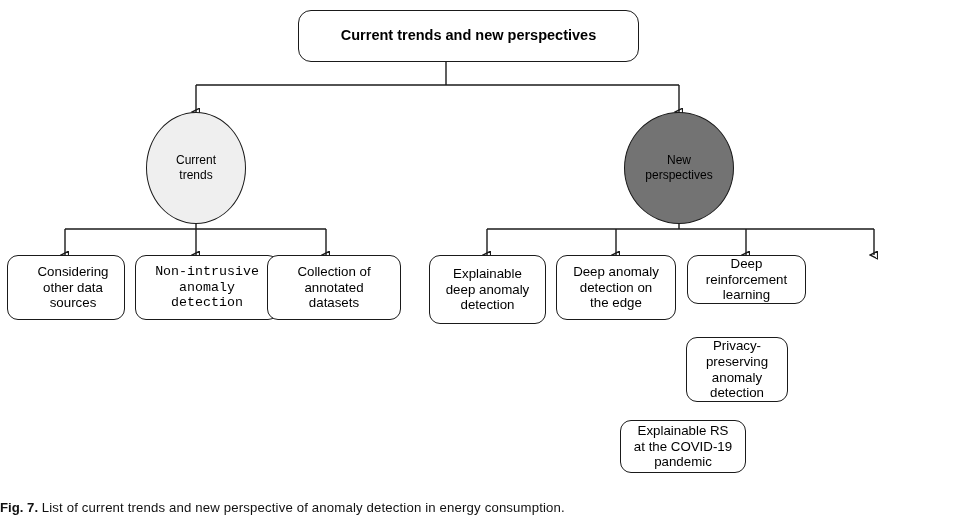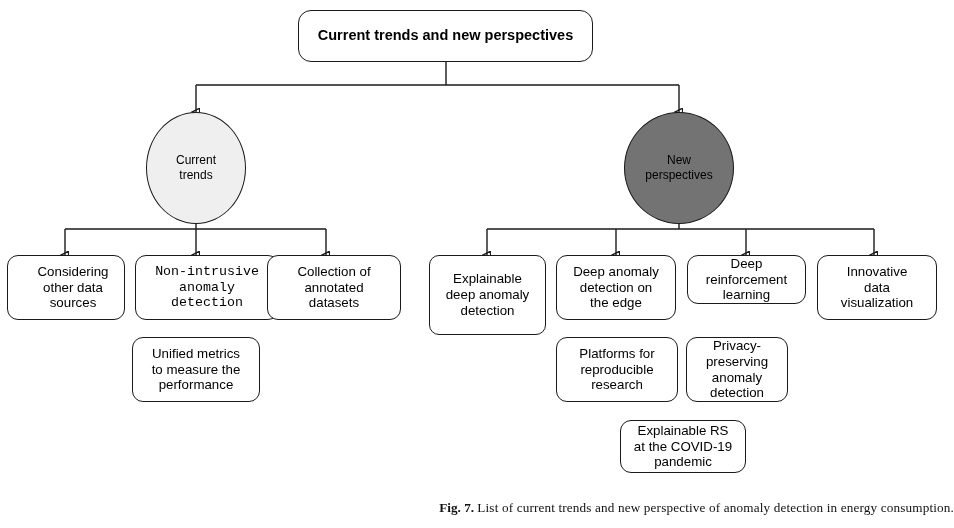--- a/index.html
+++ b/index.html
@@ -84,22 +84,22 @@
     display: block;
     white-space: pre-line;
   }
 
   
   #caption {
     position: absolute;
     left: 0;
     top: 500px;
     width: 954px;
-    text-align: right;
-    font-family: Liberation Serif, serif;
+    text-align: left;
+    font-family: Liberation Sans, sans-serif;
     font-size: 13.2px;
     color: #111111;
   }
   #caption .figno {
     font-weight: bold;
   }
   #caption .captext {
     letter-spacing: 0.15px;
   }
 </style>
@@ -130,21 +130,21 @@
 
     <line x1="679" y1="224" x2="679" y2="229"></line>
 
     <line x1="487" y1="229" x2="874" y2="229"></line>
     <line x1="487" y1="229" x2="487" y2="255" marker-end="url(#arrow)"></line>
     <line x1="616" y1="229" x2="616" y2="255" marker-end="url(#arrow)"></line>
     <line x1="746" y1="229" x2="746" y2="255" marker-end="url(#arrow)"></line>
     <line x1="874" y1="229" x2="874" y2="255" marker-end="url(#arrow)"></line>
   </svg>
 
-  <div class="node root-node" style="left:298px; top:10px; width:295px; height:52px;">
+  <div class="node root-node" style="left:298px; top:10px; width:341px; height:52px;">
     <span class="label">Current trends and new perspectives</span>
   </div>
 
   <div class="ellipse-node" style="left:146px; top:112px; width:100px; height:112px; background:#efefef;">
     <span class="label">Current
 trends</span>
   </div>
 
   <div class="ellipse-node" style="left:624px; top:112px; width:110px; height:112px; background:#737373;">
     <span class="label">New
@@ -162,55 +162,40 @@
 anomaly
 detection</span>
   </div>
 
   <div class="node leaf-node" style="left:267px; top:255px; width:134px; height:65px;">
     <span class="label">Collection of
 annotated
 datasets</span>
   </div>
 
-  <div class="node leaf-node" style="left:132px; top:337px; width:128px; height:65px;">
-    <span class="label">Unified metrics
-to measure the
-performance</span>
-  </div>
-
-  <div class="node leaf-node" style="left:429px; top:255px; width:117px; height:80px;border-radius:10px;">
+
+  <div class="node leaf-node" style="left:429px; top:255px; width:117px; height:69px;">
     <span class="label">Explainable
 deep anomaly
 detection</span>
   </div>
 
   <div class="node leaf-node" style="left:556px; top:255px; width:120px; height:65px;">
     <span class="label">Deep anomaly
 detection on
 the edge</span>
   </div>
 
   <div class="node leaf-node" style="left:687px; top:255px; width:119px; height:49px;justify-content:center;">
     <span class="label">Deep
 reinforcement
 learning</span>
   </div>
 
-  <div class="node leaf-node" style="left:817px; top:255px; width:120px; height:65px;">
-    <span class="label">Innovative
-data
-visualization</span>
-  </div>
-
-  <div class="node leaf-node" style="left:556px; top:337px; width:122px; height:65px;">
-    <span class="label">Platforms for
-reproducible
-research</span>
-  </div>
+
 
   <div class="node leaf-node" style="left:686px; top:337px; width:102px; height:65px;">
     <span class="label">Privacy-
 preserving
 anomaly detection</span>
   </div>
 
   <div class="node leaf-node" style="left:620px; top:420px; width:126px; height:53px;">
     <span class="label">Explainable RS
 at the COVID-19

